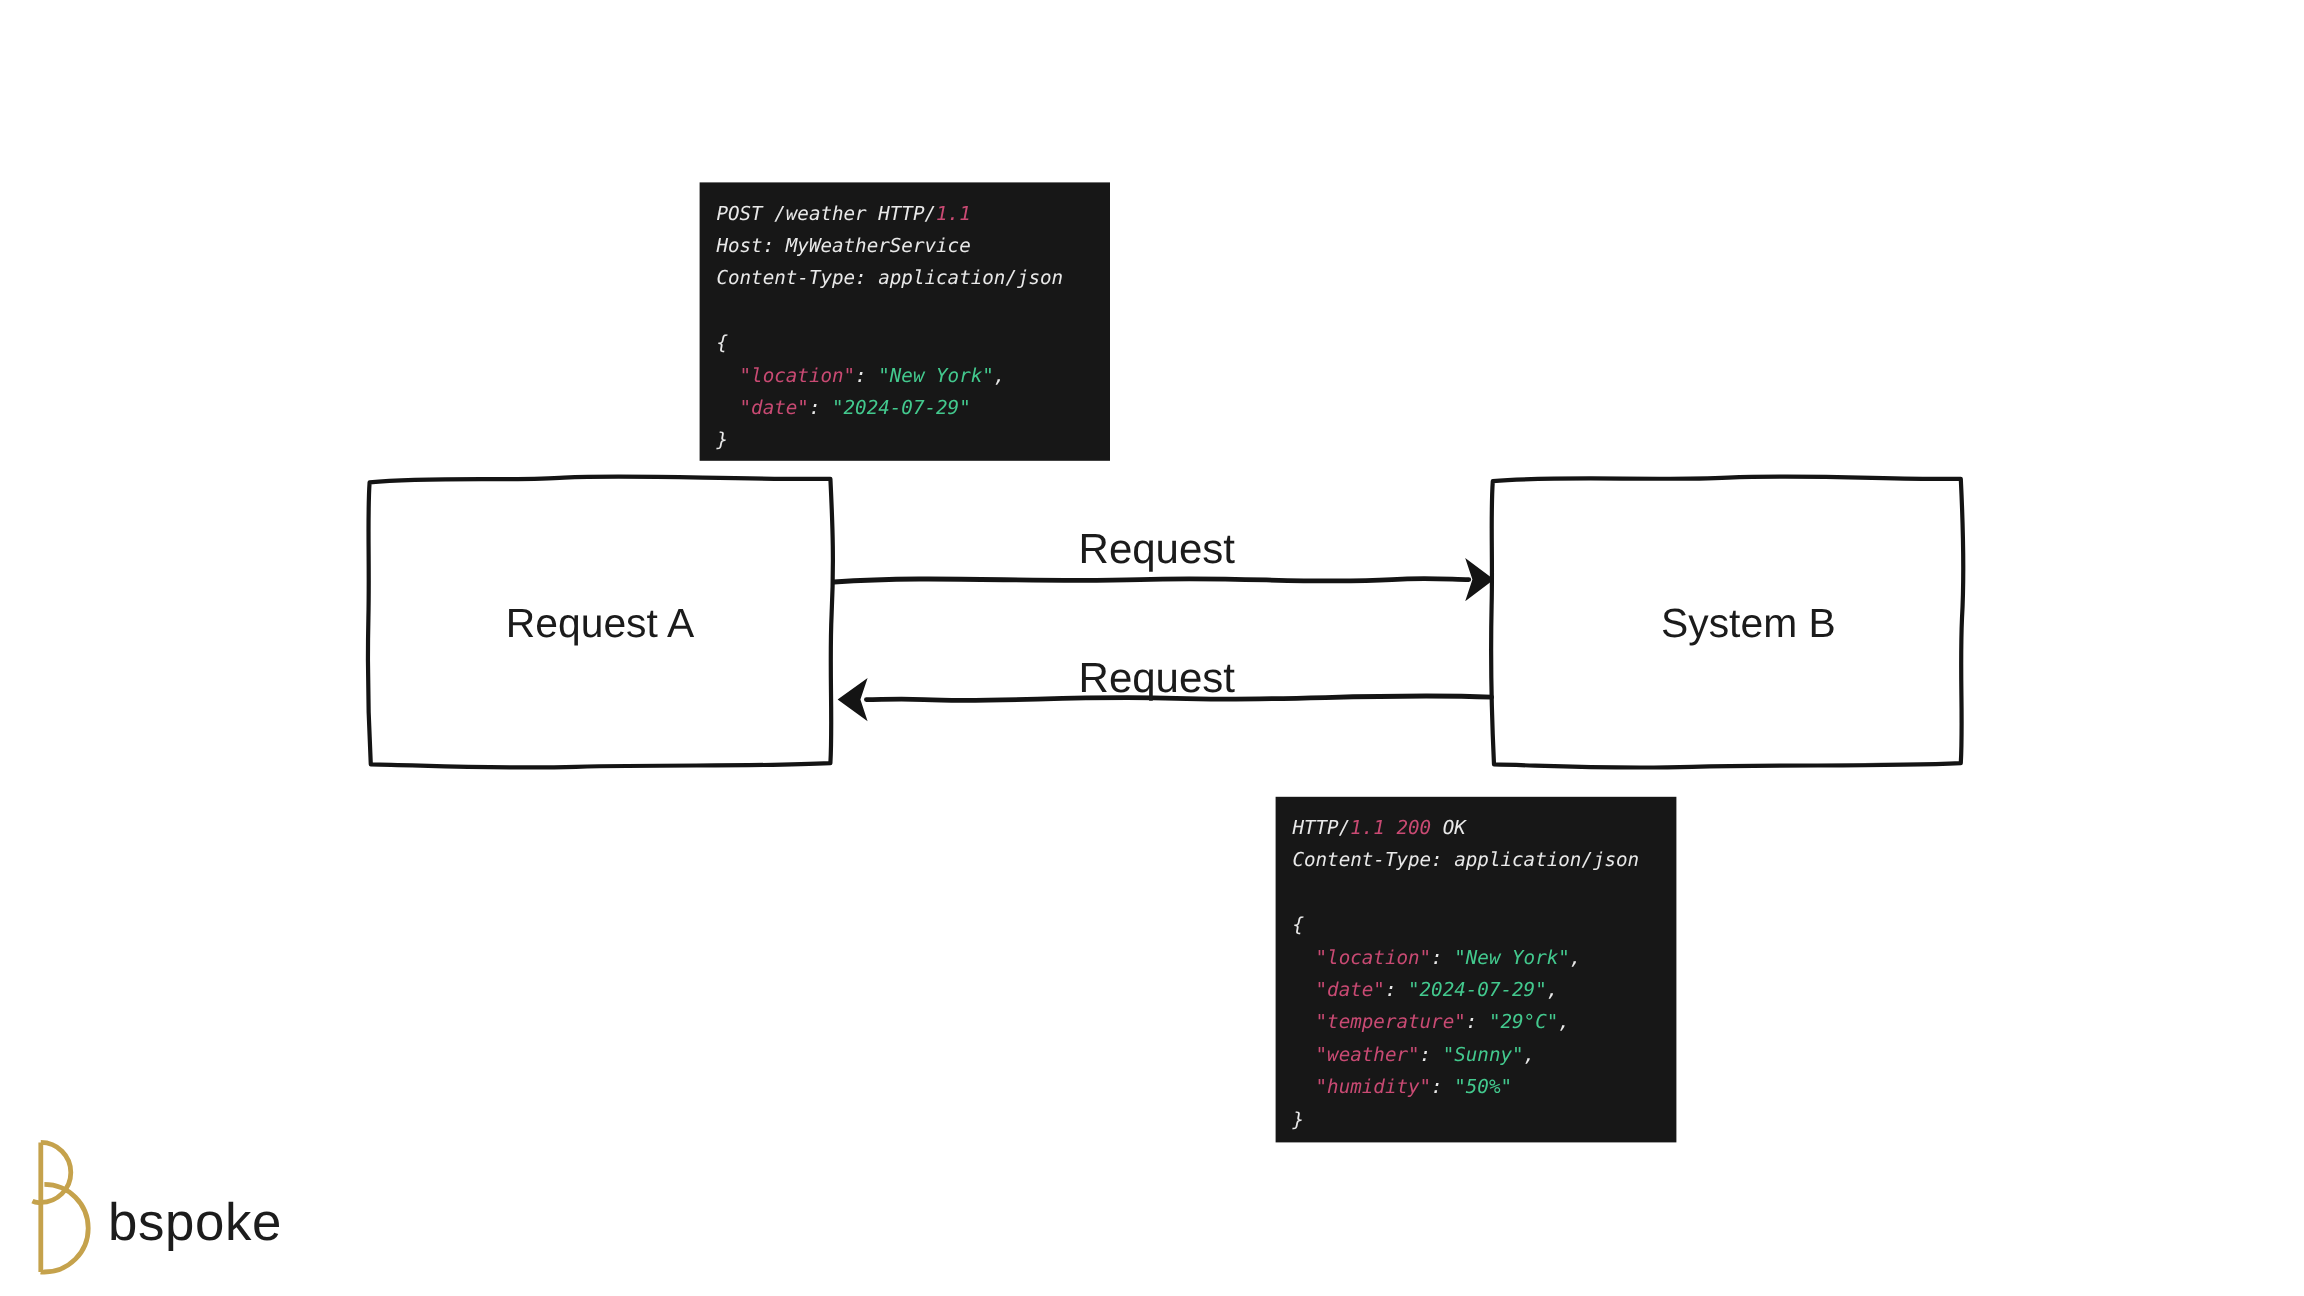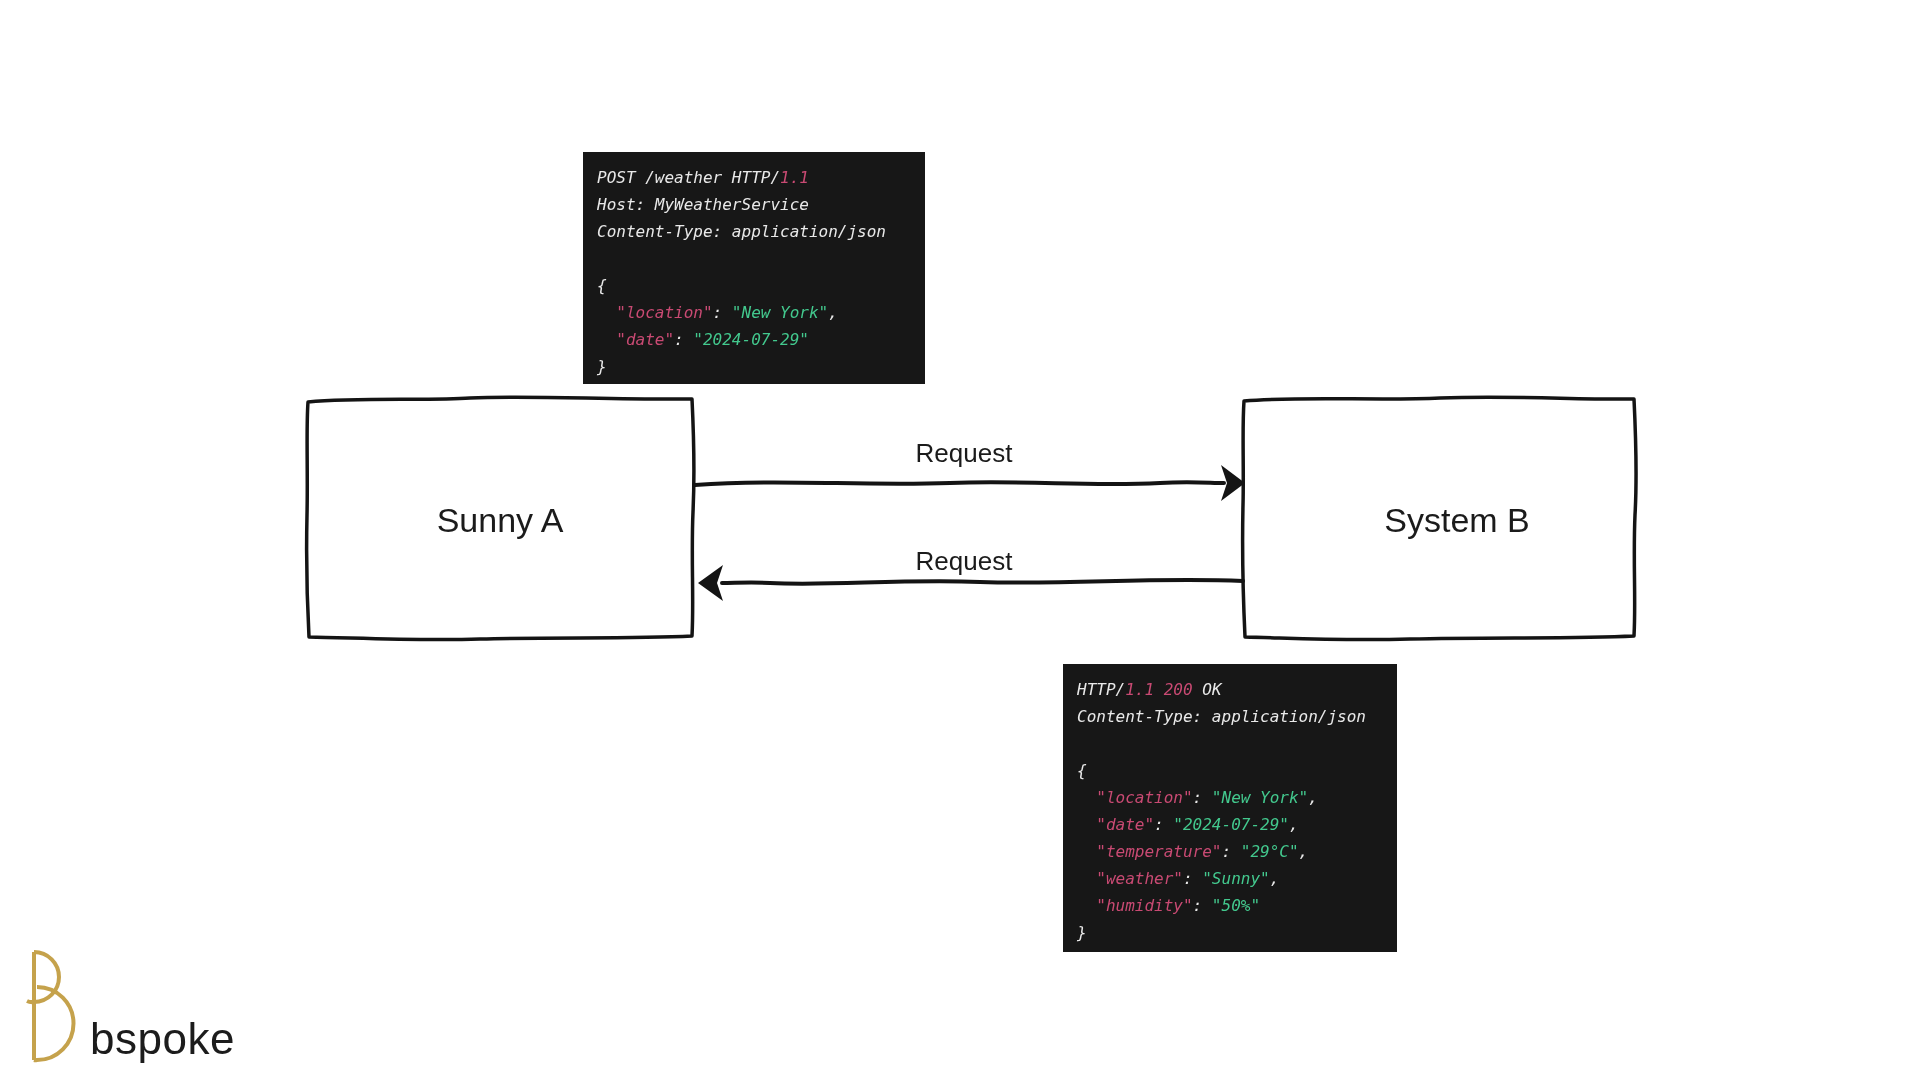--- a/index.html
+++ b/index.html
@@ -5,21 +5,21 @@
   html,body { margin:0; padding:0; background:#ffffff; }
   .stage {
     position:relative; width:1920px; height:1080px;
     background:#ffffff; overflow:hidden;
     font-family:"Liberation Sans", sans-serif;
   }
   svg.layer { position:absolute; left:0; top:0; }
 
   
   .dlabel {
-    position:absolute; color:#1b1b1b; font-size:26px;
+    position:absolute; color:#1b1b1b; font-size:35px;
     white-space:nowrap; transform:translateX(-50%);
   }
   .boxlabel {
     position:absolute; color:#1b1b1b; font-size:34px;
     white-space:nowrap; transform:translate(-50%,-50%);
   }
 
   
   .codeblock {
     position:absolute; box-sizing:border-box;
@@ -28,21 +28,21 @@
     font-size:16px; line-height:27px; white-space:pre;font-style:italic;
   }
   .code-line { height:27px; }
   .tok-w { color:#e9e9e9; }
   .tok-p { color:#c94a73; }
   .tok-g { color:#43c98e; }
 
   
   .logo-text {
     position:absolute; left:90px; top:994px;
-    color:#1c1c1c; font-size:44px; letter-spacing:0.5px;margin-top:20px;
+    color:#1c1c1c; font-size:44px; letter-spacing:0.5px;
   }
 </style>
 </head>
 <body>
 
 <div class="stage">
 
   <svg class="layer" width="1920" height="1080" viewBox="0 0 1920 1080">
 
     <path d="M308 402
@@ -65,21 +65,21 @@
          C 1243 595, 1242 550, 1243 505
          C 1244 465, 1242 430, 1244 401 Z" fill="#ffffff" stroke="#141414" stroke-width="3.5" stroke-linejoin="round"></path>
 
     <path d="M695 485 C 780 479, 860 486, 950 483 C 1030 480, 1090 487, 1160 483 C 1190 481, 1210 483, 1224 483" fill="none" stroke="#141414" stroke-width="4" stroke-linecap="round"></path>
     <polygon points="1245,483 1221,465 1227,483 1221,501" fill="#141414"></polygon>
 
     <path d="M1243 581 C 1150 577, 1070 585, 980 582 C 900 579, 830 586, 770 583 C 750 582, 735 583, 722 583" fill="none" stroke="#141414" stroke-width="4" stroke-linecap="round"></path>
     <polygon points="698,583 723,565 717,583 723,601" fill="#141414"></polygon>
   </svg>
 
-  <div class="boxlabel" style="left:500px; top:520px;">Sunny A</div>
+  <div class="boxlabel" style="left:500px; top:520px;">Request A</div>
   <div class="boxlabel" style="left:1437px; top:520px;margin-left:20px;">System B</div>
   <div class="dlabel" style="left:964px; top:438px;">Request</div>
   <div class="dlabel" style="left:964px; top:546px;">Request</div>
 
   <div class="codeblock" style="left:583px; top:152px; width:342px; height:232px;"><div class="code-line"><span class="tok-w">POST /weather HTTP/</span><span class="tok-p">1.1</span></div><div class="code-line"><span class="tok-w">Host: MyWeatherService</span></div><div class="code-line"><span class="tok-w">Content-Type: application/json</span></div><div class="code-line">&nbsp;</div><div class="code-line"><span class="tok-w">{</span></div><div class="code-line"><span class="tok-w">  </span><span class="tok-p">"location"</span><span class="tok-w">: </span><span class="tok-g">"New York"</span><span class="tok-w">,</span></div><div class="code-line"><span class="tok-w">  </span><span class="tok-p">"date"</span><span class="tok-w">: </span><span class="tok-g">"2024-07-29"</span></div><div class="code-line"><span class="tok-w">}</span></div></div>
 
   <div class="codeblock" style="left:1063px; top:664px; width:334px; height:288px;"><div class="code-line"><span class="tok-w">HTTP/</span><span class="tok-p">1.1 200</span><span class="tok-w"> OK</span></div><div class="code-line"><span class="tok-w">Content-Type: application/json</span></div><div class="code-line">&nbsp;</div><div class="code-line"><span class="tok-w">{</span></div><div class="code-line"><span class="tok-w">  </span><span class="tok-p">"location"</span><span class="tok-w">: </span><span class="tok-g">"New York"</span><span class="tok-w">,</span></div><div class="code-line"><span class="tok-w">  </span><span class="tok-p">"date"</span><span class="tok-w">: </span><span class="tok-g">"2024-07-29"</span><span class="tok-w">,</span></div><div class="code-line"><span class="tok-w">  </span><span class="tok-p">"temperature"</span><span class="tok-w">: </span><span class="tok-g">"29°C"</span><span class="tok-w">,</span></div><div class="code-line"><span class="tok-w">  </span><span class="tok-p">"weather"</span><span class="tok-w">: </span><span class="tok-g">"Sunny"</span><span class="tok-w">,</span></div><div class="code-line"><span class="tok-w">  </span><span class="tok-p">"humidity"</span><span class="tok-w">: </span><span class="tok-g">"50%"</span></div><div class="code-line"><span class="tok-w">}</span></div></div>
 
   <svg class="layer" style="left:26px; top:948px;" width="66" height="118" viewBox="0 0 66 118">
     <path d="M8 4 V112" fill="none" stroke="#c5a24c" stroke-width="4"></path>

